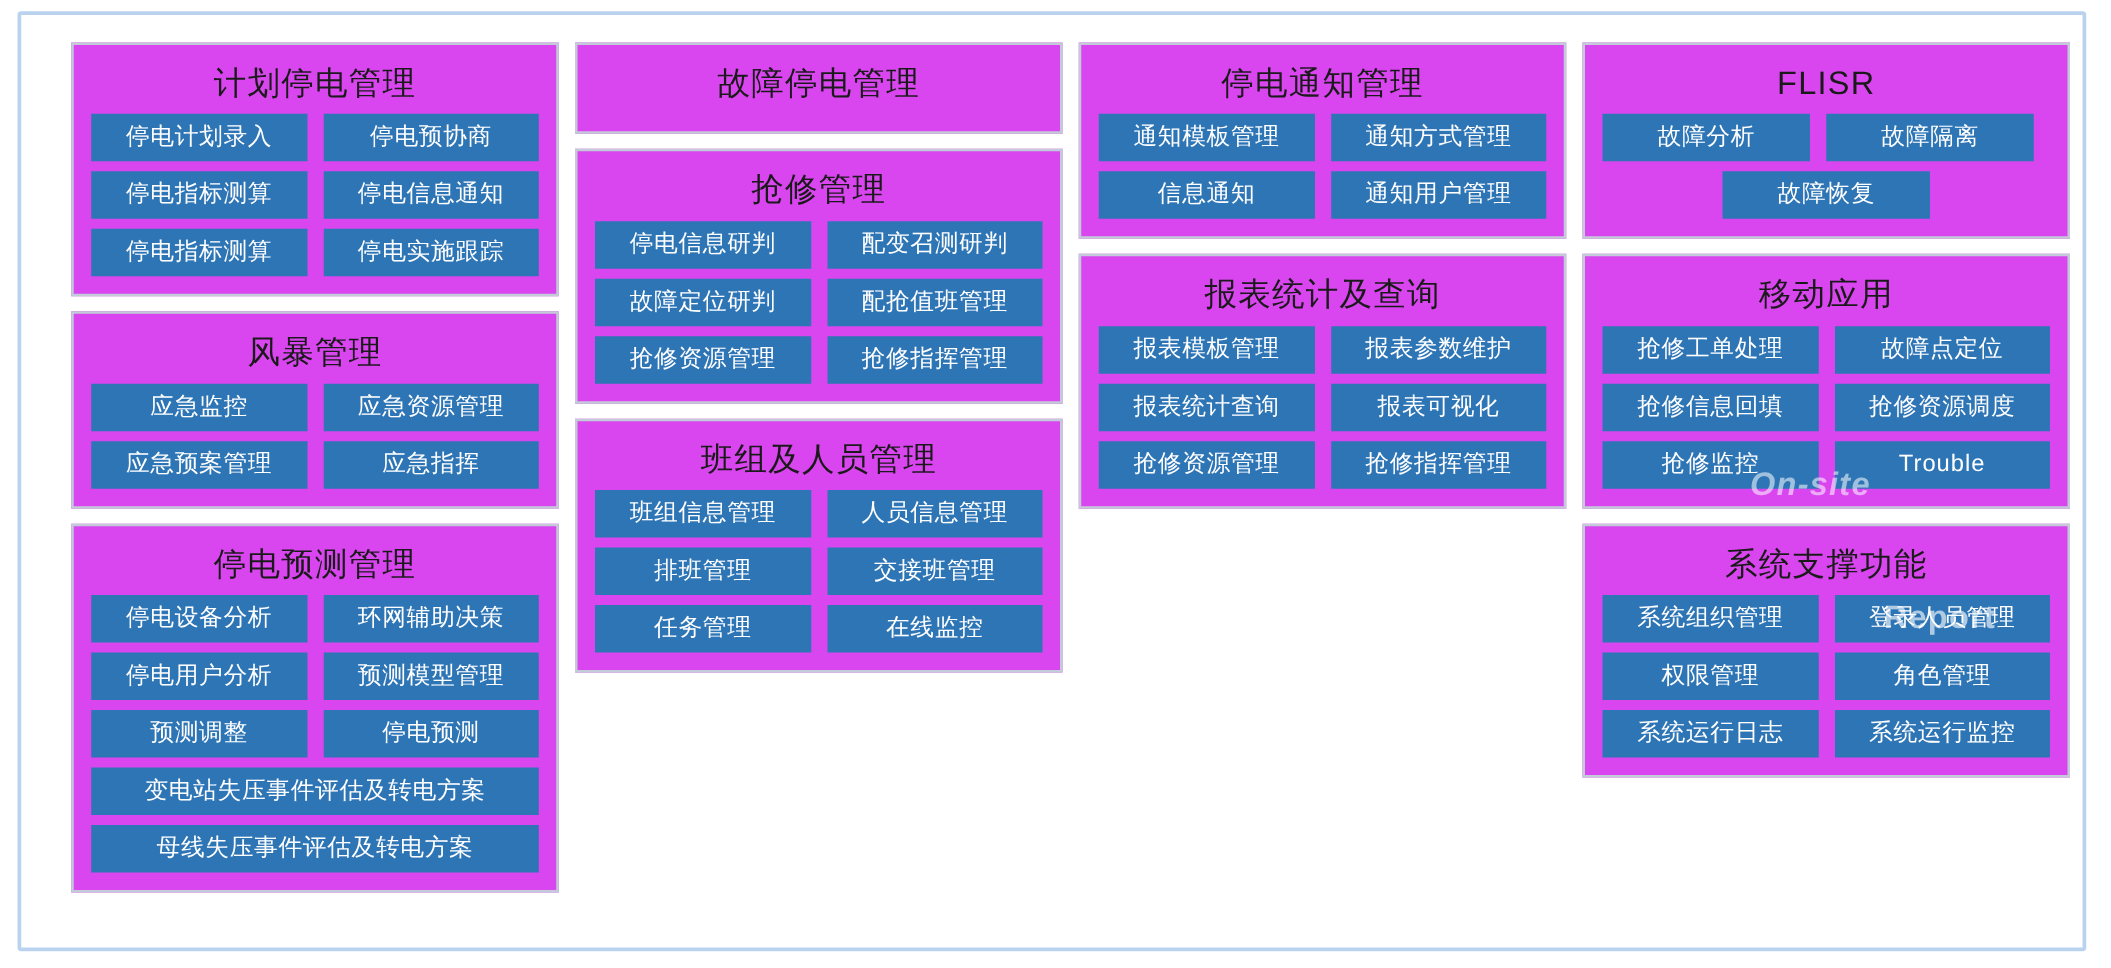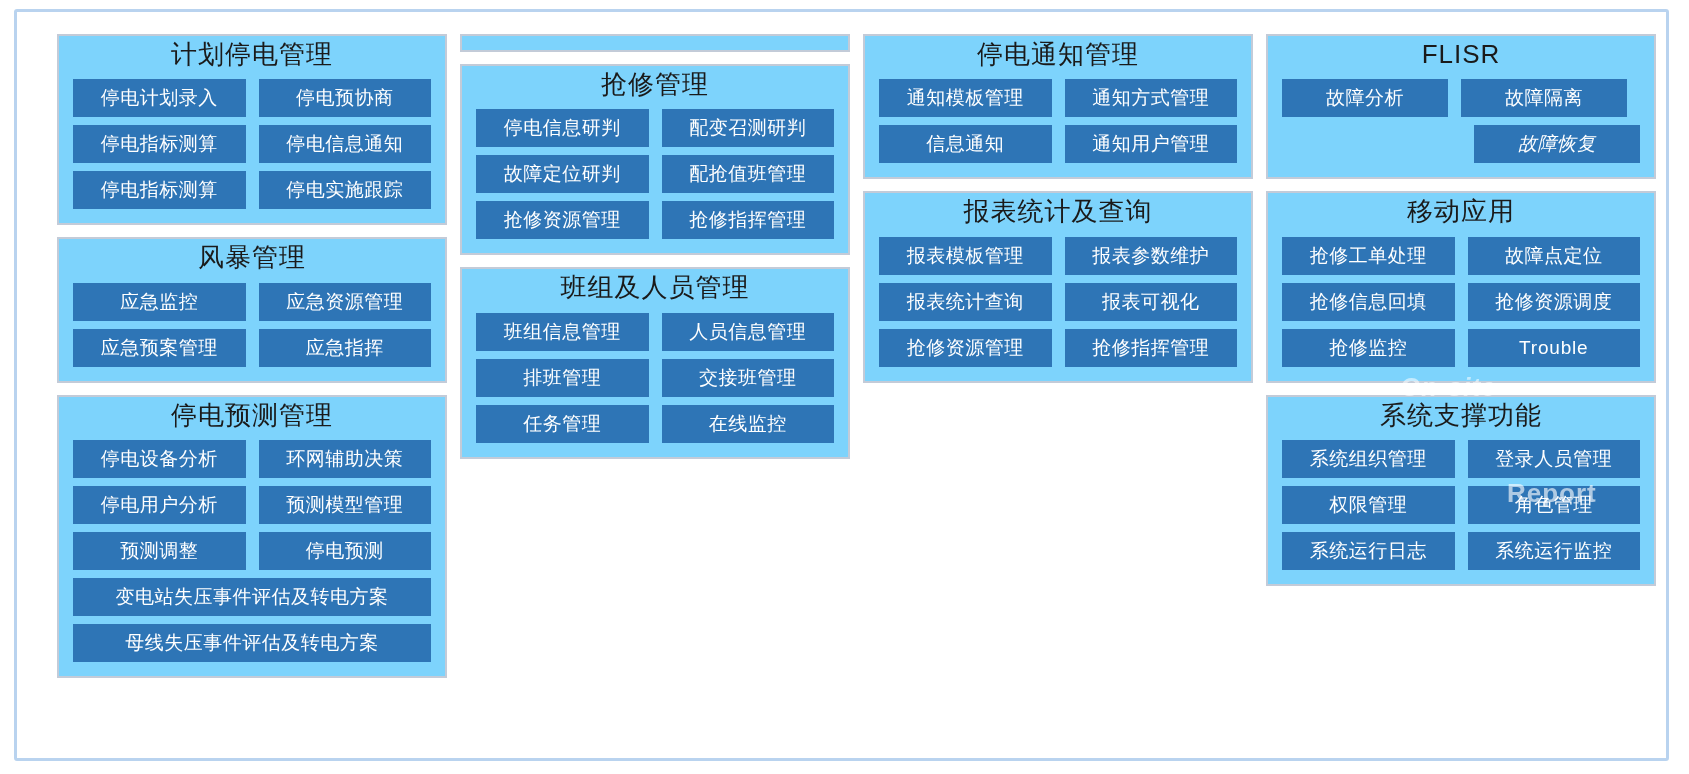--- a/index.html
+++ b/index.html
@@ -24,22 +24,22 @@
     grid-template-columns:390px 390px 390px 390px;
     grid-template-rows:auto;
     column-gap:13px;
     align-content:start;
   }
   .col{display:flex;flex-direction:column;gap:12px;}
 
   .panel{
     box-sizing:border-box;
     border:2px solid #c3cbd8;
-    background:#7dd3fc;
-    padding:0 14px 14px 14px;
+    background:#d946ef;
+    padding:12px 14px 14px 14px;
   }
   .panel-title{
     text-align:center;
     font-size:26px;
     color:#1a1a1a;
     font-weight:400;
     letter-spacing:1px;
     line-height:1.28;
     padding:2px 0 8px 0;
     white-space:nowrap;
@@ -55,21 +55,21 @@
     padding:9px 4px 10px 4px;
     white-space:nowrap;
     box-sizing:border-box;
     flex:1 1 0;
     min-width:0;
     letter-spacing:0.5px;
   }
   .btn.wide{flex:1 1 100%;}
   .btn.latin{letter-spacing:0.8px;}
   .panel.flisr .btn-row .btn{flex:0 0 166px;}
-  .panel.flisr .btn-row.single{justify-content:flex-end;font-style:italic;}
+  .panel.flisr .btn-row.single{justify-content:center;}
 
   
   .overlay{
     position:absolute;
     color:rgba(255,255,255,0.55);
     font-size:26px;
     font-weight:700;
     letter-spacing:1px;
     pointer-events:none;
     white-space:nowrap;
@@ -132,20 +132,21 @@
               <div class="btn wide">变电站失压事件评估及转电方案</div>
             </div>
             <div class="btn-row">
               <div class="btn wide">母线失压事件评估及转电方案</div>
             </div>
           </div>
         </div>
       </div>
       <div class="col">
         <div class="panel">
+          <div class="panel-title">故障停电管理</div>
         </div>
         <div class="panel">
           <div class="panel-title">抢修管理</div>
           <div class="btn-rows">
             <div class="btn-row">
               <div class="btn">停电信息研判</div>
               <div class="btn">配变召测研判</div>
             </div>
             <div class="btn-row">
               <div class="btn">故障定位研判</div>

